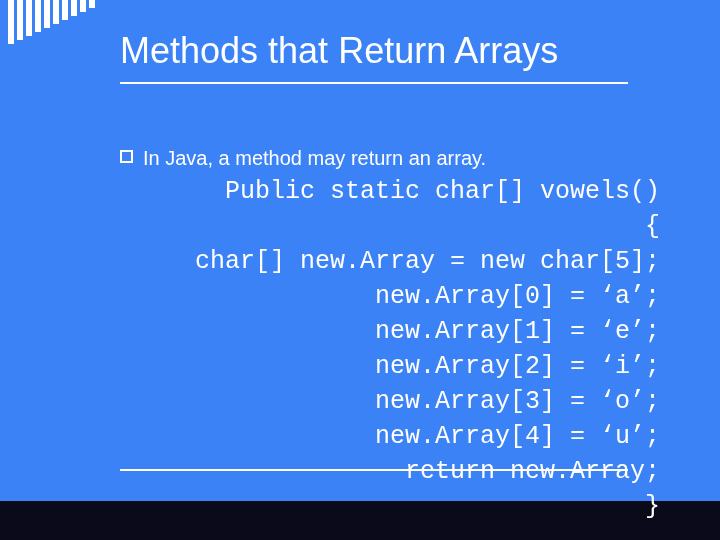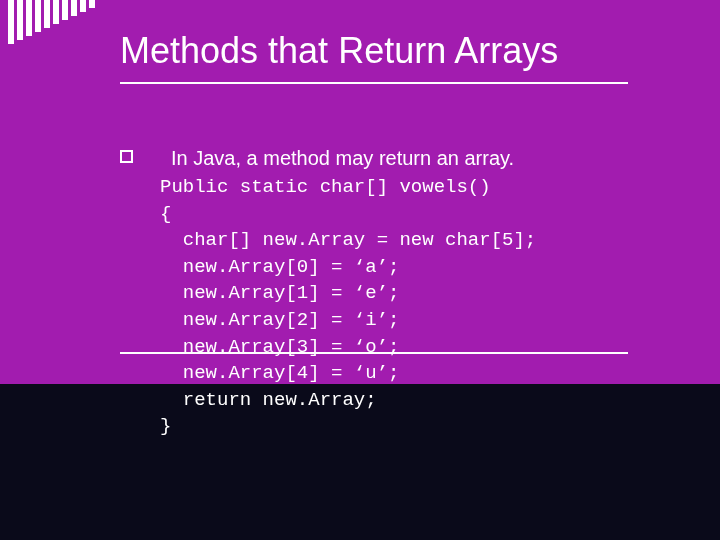--- a/index.html
+++ b/index.html
@@ -1,20 +1,20 @@
 <!DOCTYPE html>
 <html><head>
 <meta charset="utf-8">
 <style>
   * { margin: 0; padding: 0; box-sizing: border-box; }
   html, body { width: 720px; height: 540px; background: #0a0a1a; overflow: hidden; }
   .slide {
     width: 720px;
-    height: 384px;
-    background: #a21caf;
+    height: 501px;
+    background: #3b82f6;
     position: relative;
     color: #ffffff;
   }
   .bars {
     position: absolute;
     top: 0;
     left: 8px;
     display: flex;
     gap: 3px;
   }
@@ -41,37 +41,38 @@
   }
   .content {
     position: absolute;
     top: 145px;
     left: 120px;
     width: 540px;
     font-family: Arial, sans-serif;
     font-size: 20px;
     line-height: 1.35;
   }
-  .bullet-row { display: flex; align-items: flex-start; margin-bottom: 2px; gap: 28px; }
+  .bullet-row { display: flex; align-items: flex-start; margin-bottom: 2px; }
   .bullet-box {
     width: 13px;
     height: 13px;
     border: 2px solid #ffffff;
     margin-right: 10px;
     margin-top: 5px;
     flex-shrink: 0;
   }
   .bullet-text { flex: 1; }
   .code-block {
     margin-left: 40px;
     margin-top: 0;
     font-family: "Courier New", monospace;
-    font-size: 19px;
+    font-size: 25px;
     line-height: 1.4;
     white-space: pre;
+    text-align: right;
   }
   .hr-bottom {
     position: absolute;
     bottom: 30px;
     left: 120px;
     width: 508px;
     height: 2px;
     background: #ffffff;
   }
 </style>

